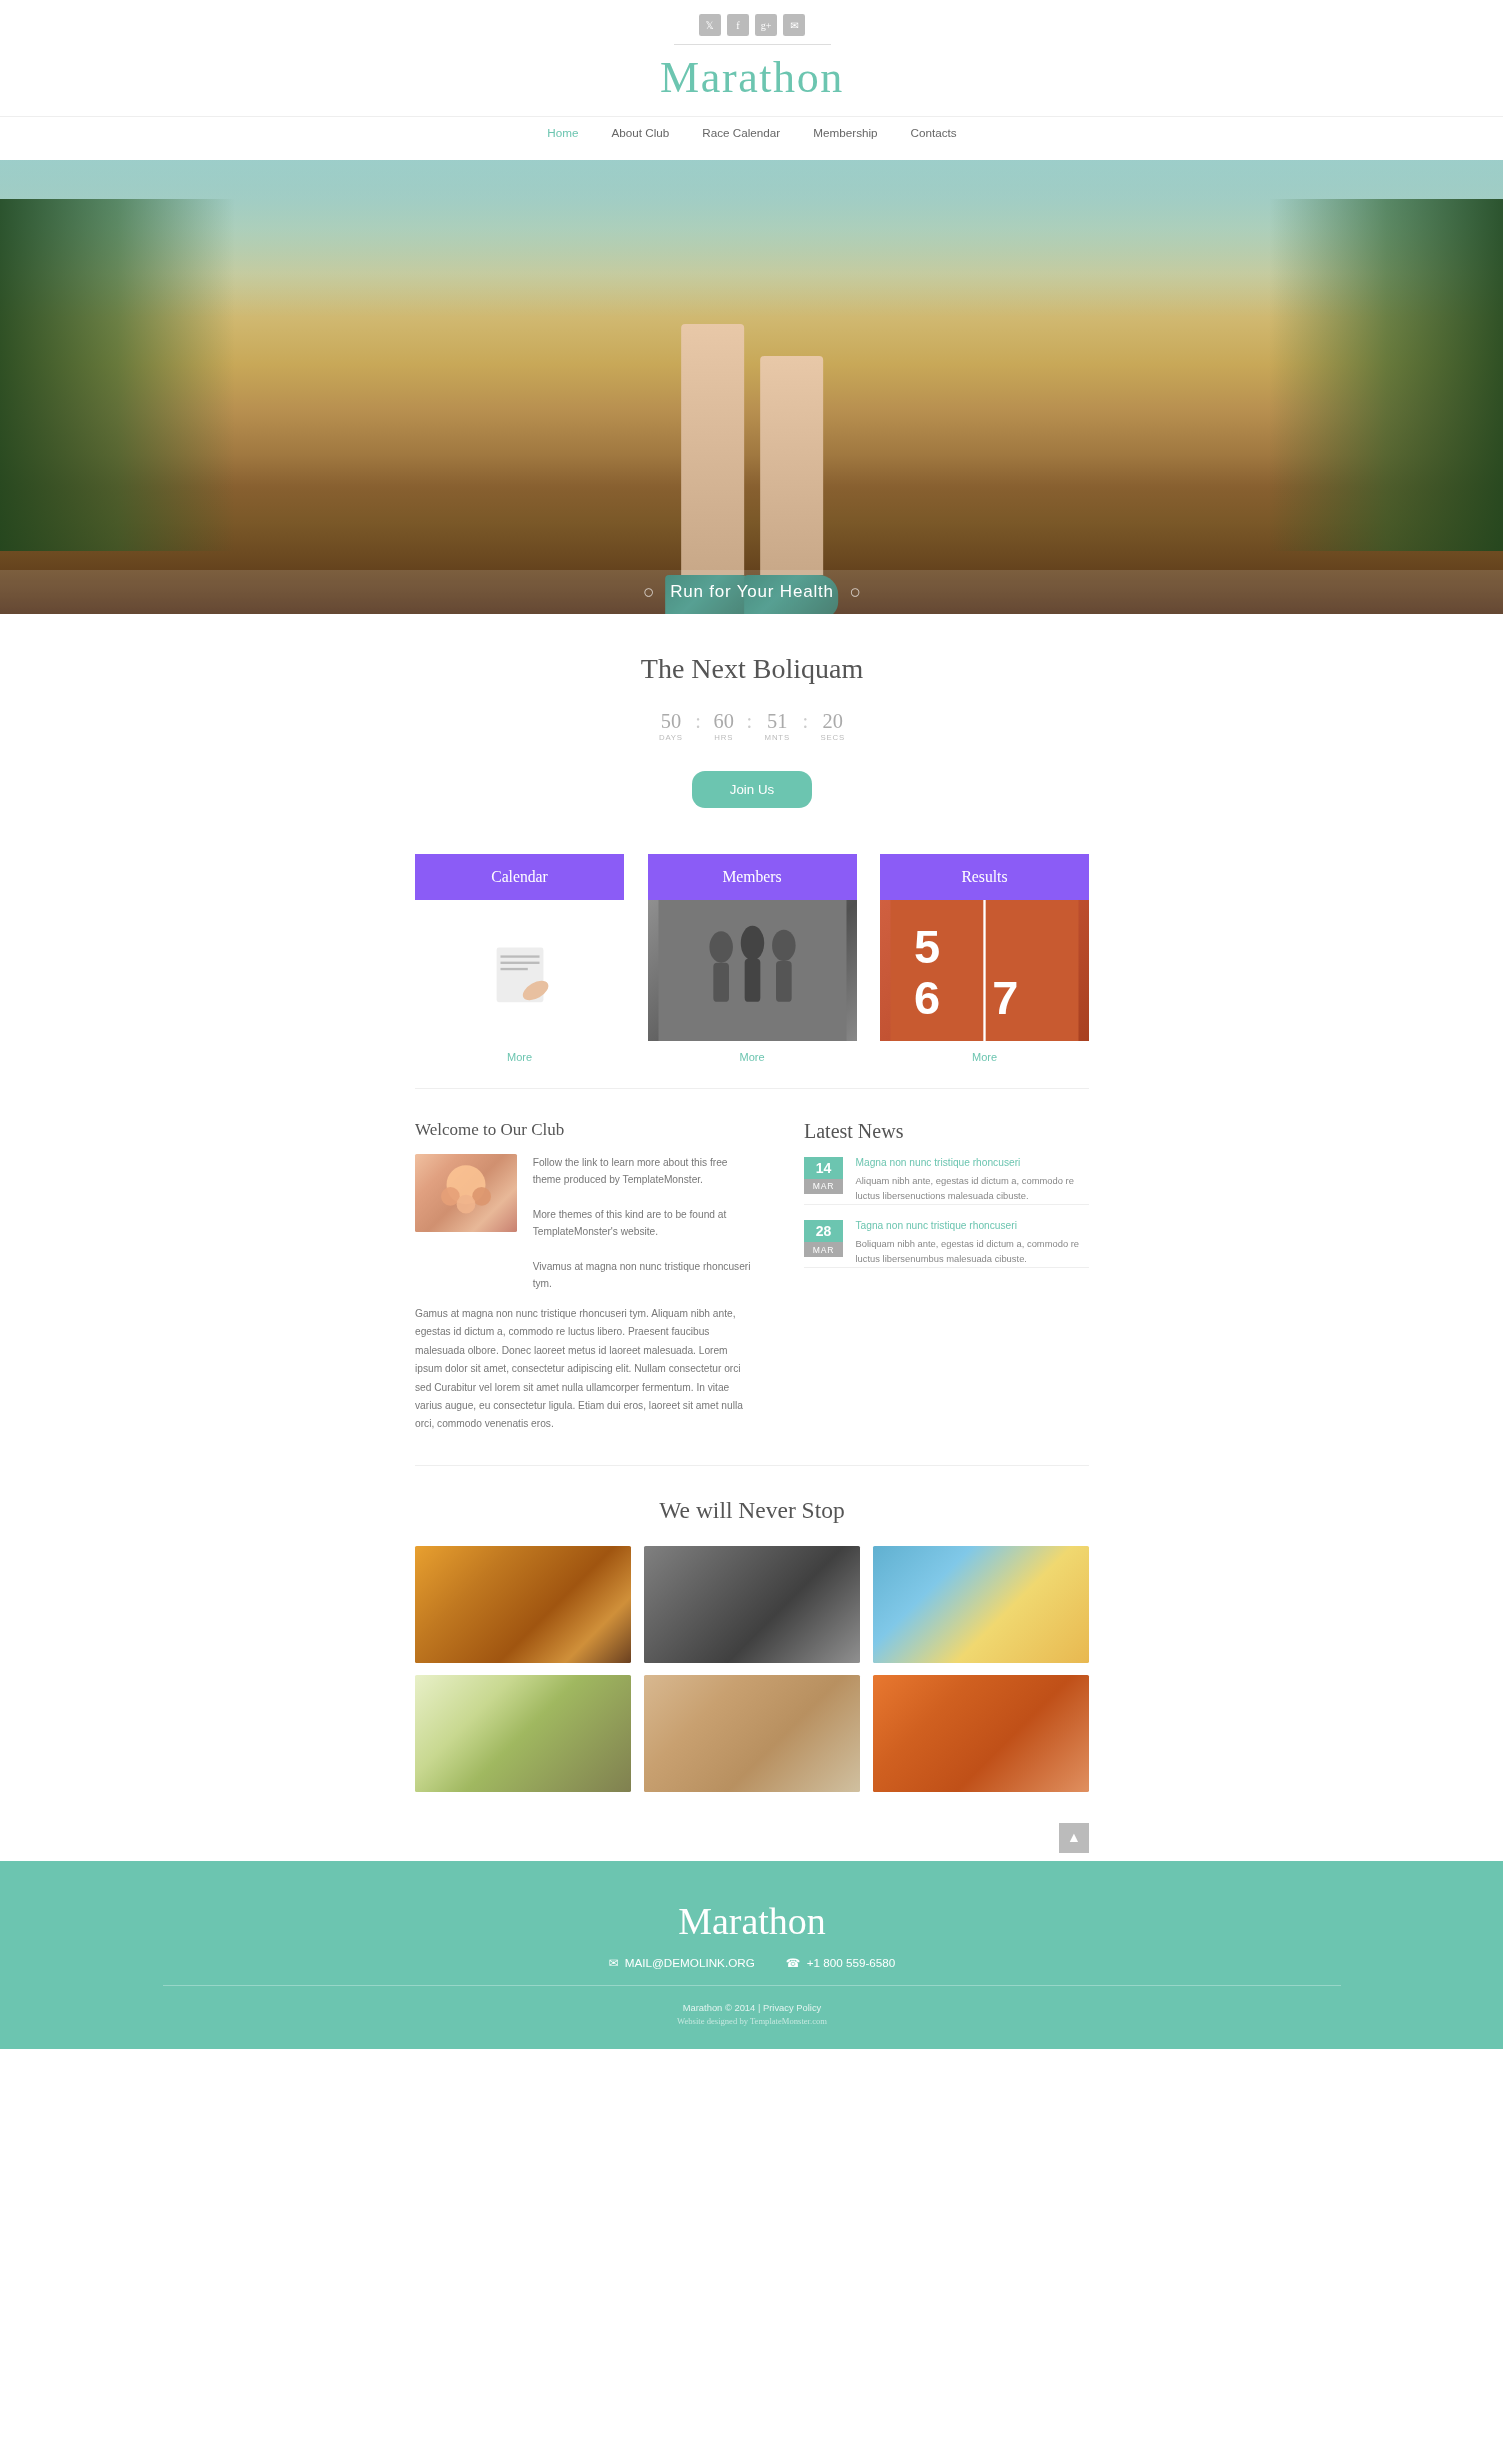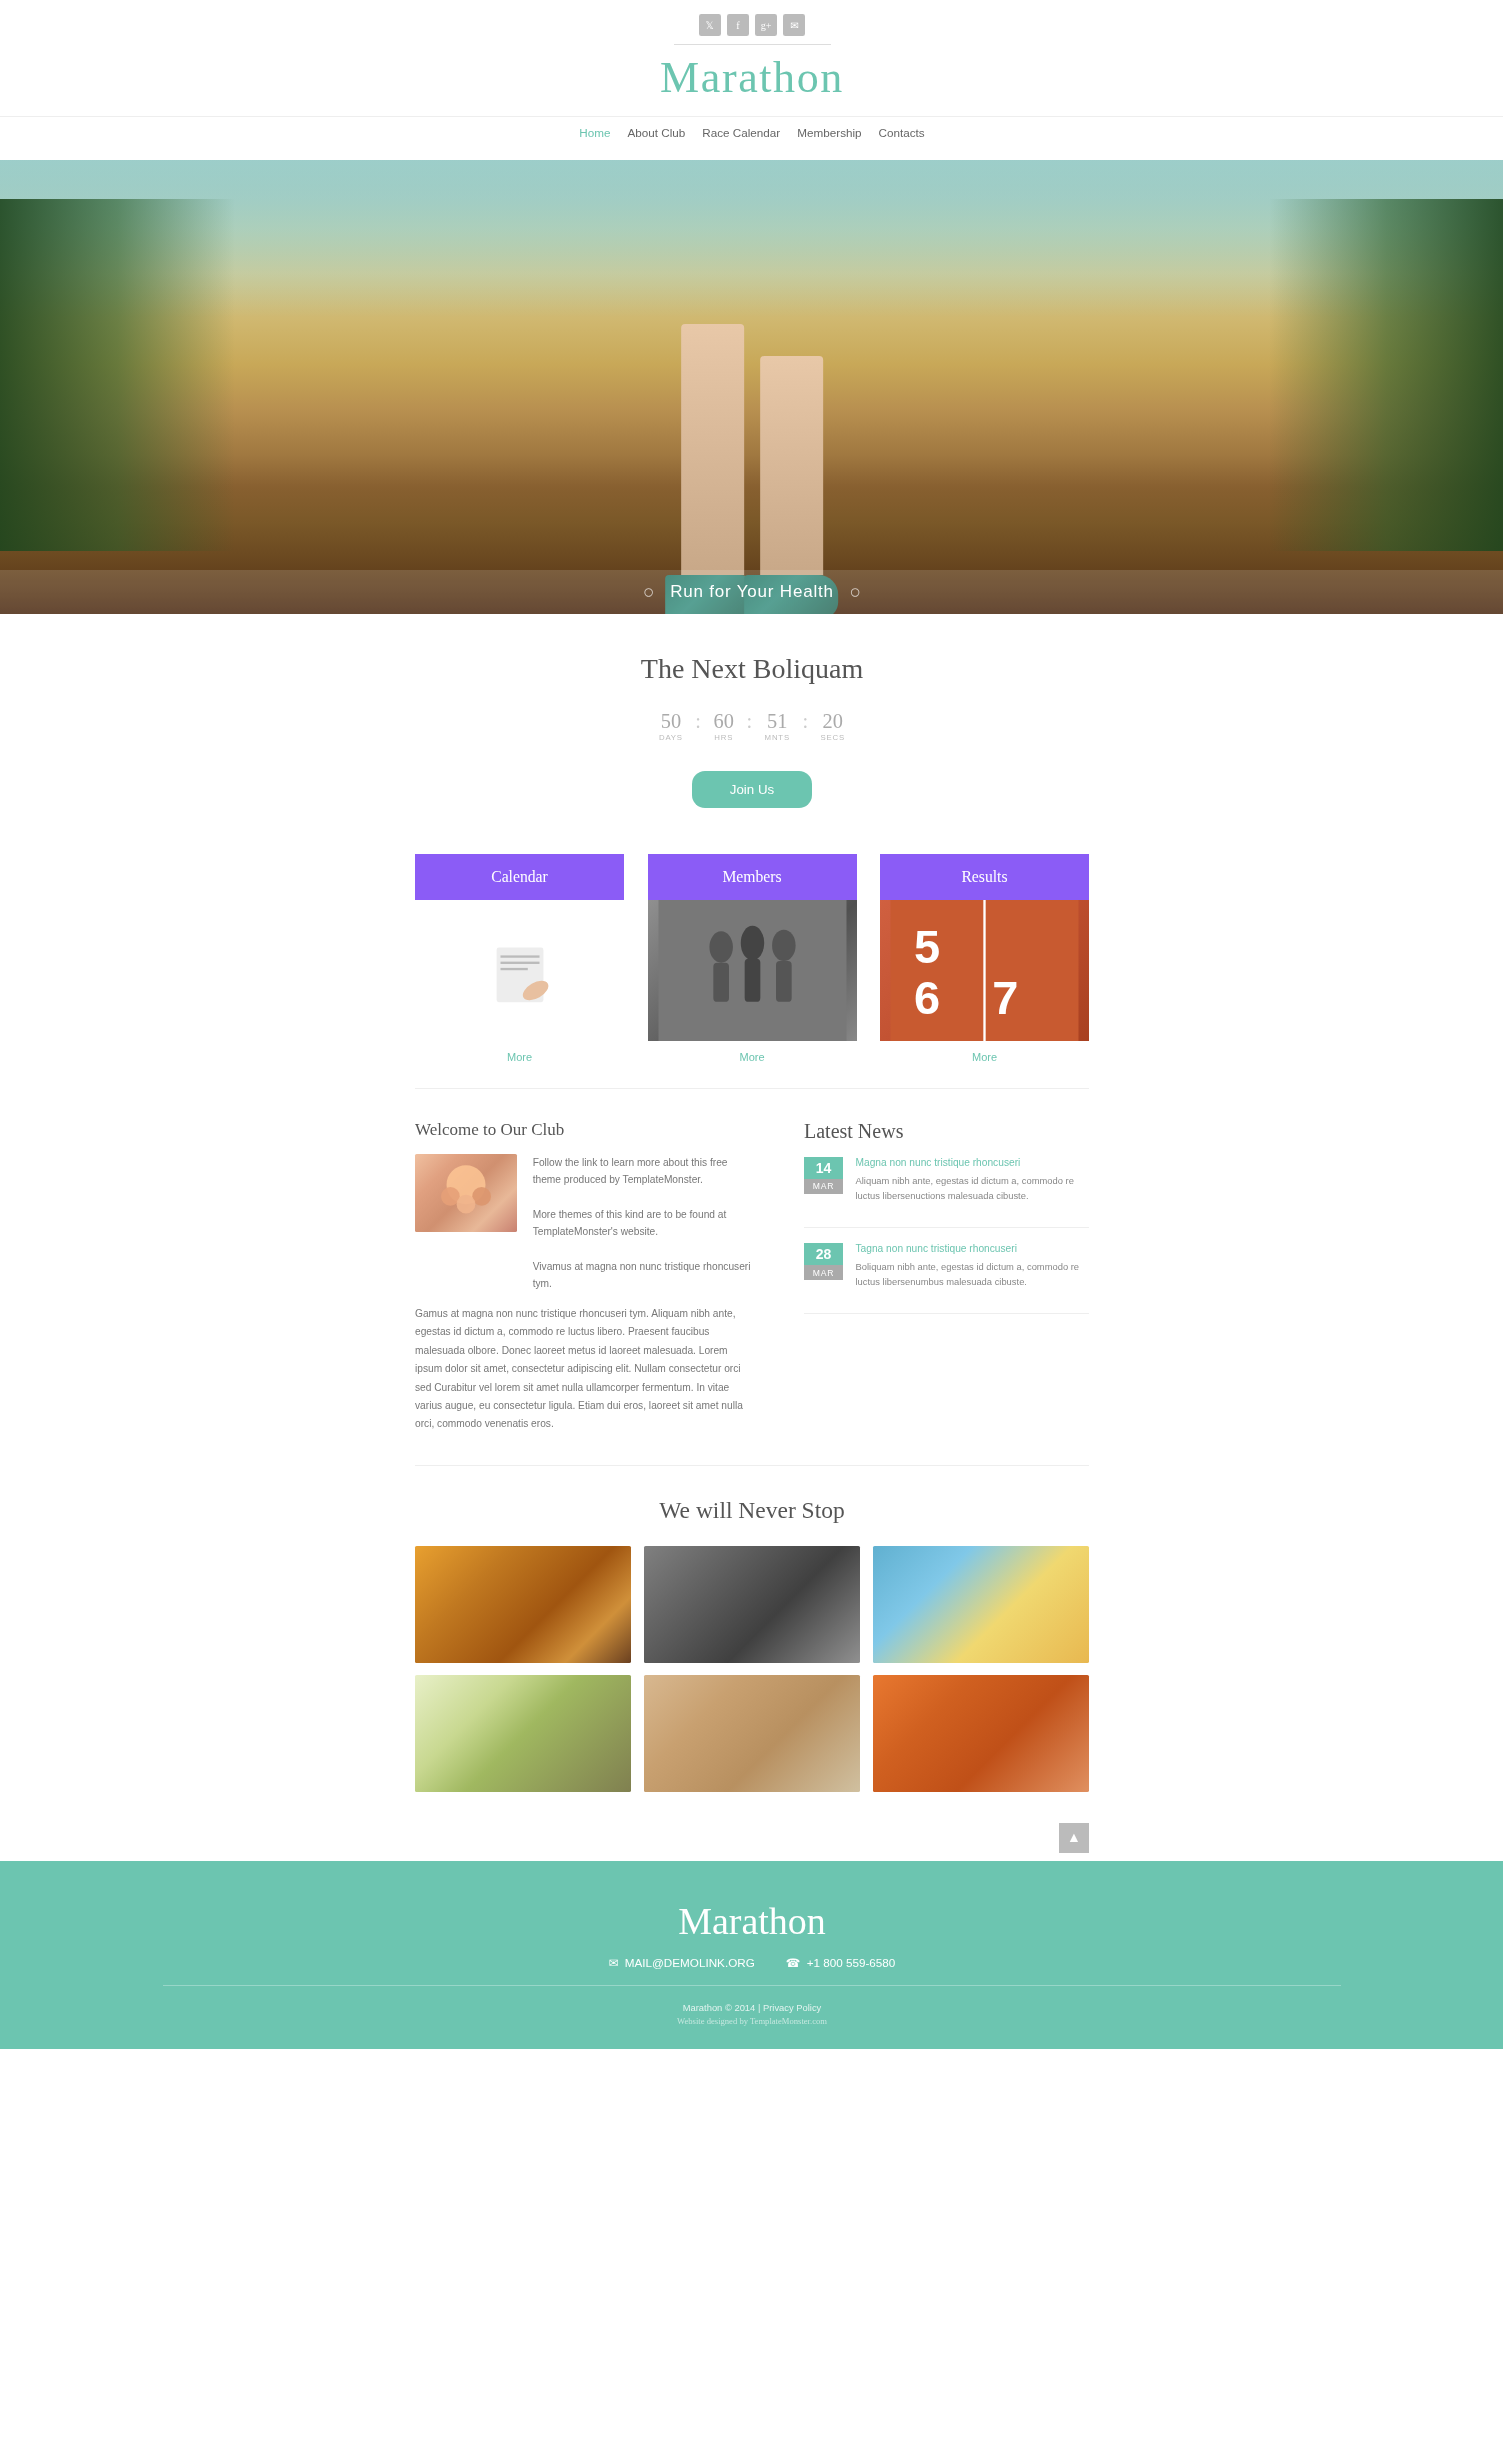--- a/index.html
+++ b/index.html
@@ -7,21 +7,21 @@
 
     
     .header { background: #fff; text-align: center; padding: 14px 0 9.4px; }
     .social-icons { display: flex; justify-content: center; gap: 6.3px; margin-bottom: 7.8px; }
     .social-icon { width: 22px; height: 22px; background: #bbb; border-radius: 2.3px; display: flex; align-items: center; justify-content: center; color: #fff; font-size: 10.2px; }
     .header-divider { width: 157px; height: 0.8px; background: #ddd; margin: 0 auto 7.8px; }
     .site-title { font-family: Georgia, serif; color: #6cc5b0; font-size: 44px; font-weight: normal; letter-spacing: 1.6px; margin-bottom: 12.5px; }
 
     
     nav { border-top: 0.8px solid #eee; padding: 9.4px 0; }
-    nav ul { display: flex; justify-content: center; gap: 17px; list-style: none; align-items: center; }
+    nav ul { display: flex; justify-content: center; gap: 33px; list-style: none; align-items: center; }
     nav ul li a { text-decoration: none; color: #666; font-size: 11.7px; font-family: Arial, sans-serif; }
     nav ul li a.active { color: #6cc5b0; }
 
     
     .hero { position: relative; width: 100%; height: 454px; background: linear-gradient(to bottom, #7bb8a0 0%, #8dc5b0 20%, #b0c8b8 40%, #c5b89a 60%, #a89070 80%, #8a7560 100%); overflow: hidden; }
     .hero-caption { position: absolute; bottom: 0; left: 0; right: 0; background: rgba(255,255,255,0.15); padding: 11px; text-align: center; }
     .hero-caption-inner { display: flex; align-items: center; justify-content: center; gap: 15.7px; }
     .hero-text { color: #fff; font-size: 17px; font-family: Arial, sans-serif; font-weight: 300; letter-spacing: 0.8px; }
     .hero-arrow { color: rgba(255,255,255,0.7); font-size: 19px; cursor: pointer; }
 
@@ -47,21 +47,21 @@
     .welcome-news { display: flex; gap: 47px; padding: 31px 0; border-top: 0.8px solid #eee; }
     .welcome-section { flex: 1.2; }
     .welcome-section h3 { font-size: 17px; font-weight: normal; color: #555; font-family: Georgia, serif; margin-bottom: 14px; }
     .welcome-intro { display: flex; gap: 15.7px; margin-bottom: 12.5px; }
     .welcome-img { width: 102px; height: 78px; flex-shrink: 0; }
     .welcome-intro-text { font-size: 10.2px; line-height: 1.7; color: #777; font-family: Arial, sans-serif; }
     .welcome-body { font-size: 10.2px; line-height: 1.8; color: #777; font-family: Arial, sans-serif; }
 
     .news-section { flex: 1; }
     .news-section h3 { font-size: 20px; font-weight: normal; color: #555; font-family: Georgia, serif; margin-bottom: 14px; }
-    .news-item { display: flex; gap: 12.5px; margin-bottom: 15.7px; padding-bottom: 24px; border-bottom: 0.8px solid #eee; }
+    .news-item { display: flex; gap: 12.5px; margin-bottom: 15.7px; padding-bottom: 1px; border-bottom: 0.8px solid #eee; }
     .news-date { text-align: center; min-width: 39px; }
     .news-day { background: #6cc5b0; color: #fff; font-size: 14px; font-weight: bold; padding: 3.1px 6.3px; display: block; font-family: Arial, sans-serif; }
     .news-month { background: #aaa; color: #fff; font-size: 8.6px; text-transform: uppercase; padding: 2.3px 6.3px; display: block; font-family: Arial, sans-serif; letter-spacing: 0.8px; }
     .news-content h4 { font-size: 10.2px; color: #6cc5b0; font-family: Arial, sans-serif; font-weight: normal; margin-bottom: 4.7px; }
     .news-content p { font-size: 9.4px; color: #888; line-height: 1.6; font-family: Arial, sans-serif; }
 
     
     .never-stop { text-align: center; padding: 31px 0 23.5px; border-top: 0.8px solid #eee; }
     .never-stop h2 { font-size: 23.5px; font-weight: normal; color: #555; font-family: Georgia, serif; margin-bottom: 22px; }
     .gallery-grid { display: grid; grid-template-columns: 1fr 1fr 1fr; gap: 12.5px; }

